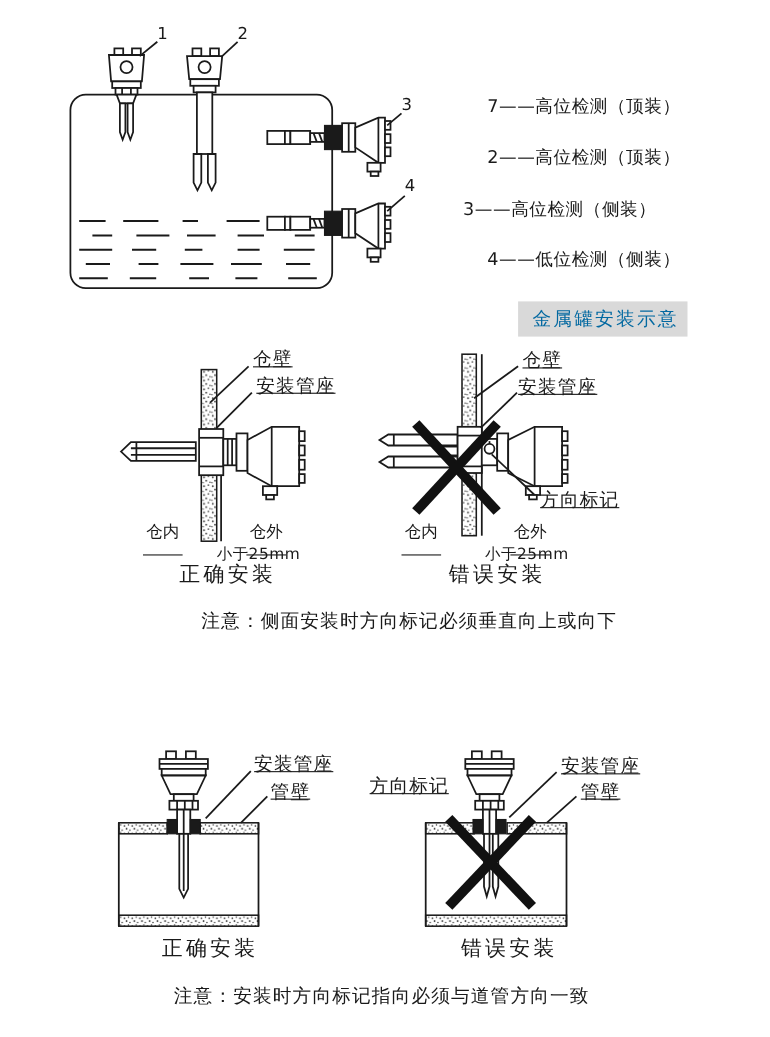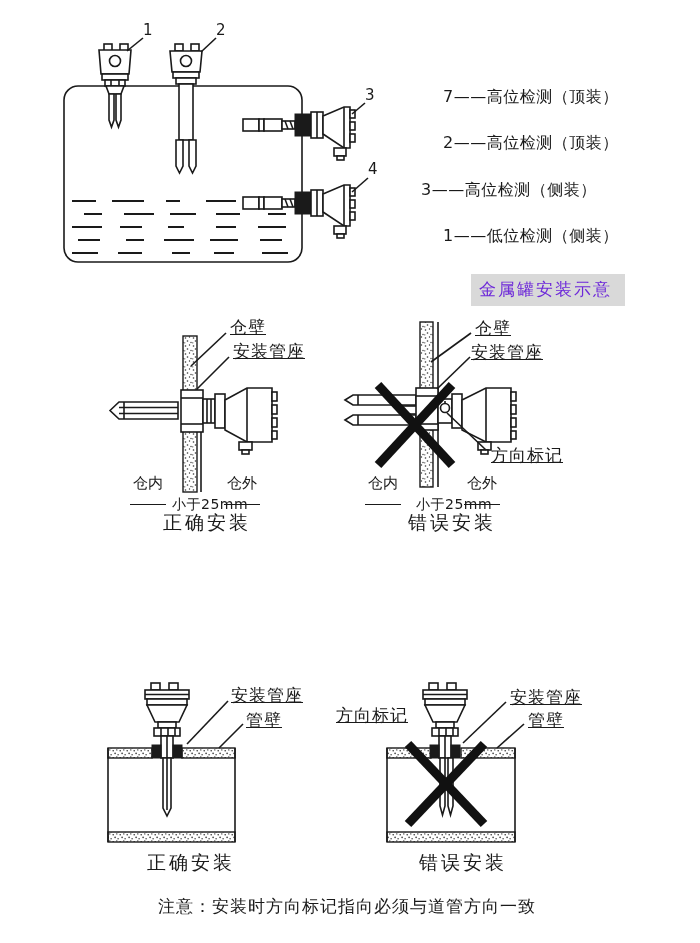--- a/index.html
+++ b/index.html
@@ -11,28 +11,28 @@
   #canvas{
     position:relative;width:700px;height:943px;background:var(--paper);
     font-family:"DejaVu Sans","Liberation Sans",sans-serif;
     color:var(--ink);overflow:hidden;
   }
   .abs{position:absolute;}
   .lbl{position:absolute;white-space:nowrap;color:var(--ink);line-height:1.15;}
   .callout{font-size:15px;}
   .legend-item{font-size:16px;letter-spacing:0.5px;}
   .hdr-badge{
-    position:absolute;background:var(--hdr);color:#6d28d9;
-    font-size:17px;letter-spacing:2px;text-align:left;
+    position:absolute;background:var(--hdr);color:#0369a1;
+    font-size:17px;letter-spacing:2px;text-align:right;
     padding:4px 8px 5px 8px;
   }
   .diagram-label{font-size:17px;letter-spacing:1px;text-decoration:underline;}
   .small-label{font-size:15px;}
   .underlined{border-bottom:1.5px solid var(--ink);padding:0 3px 12px 3px;}
-  .dim-label{font-size:14px;letter-spacing:0.5px;}
+  .dim-label{font-size:14px;letter-spacing:0.5px;margin-left:25px;}
   .caption{font-size:19px;letter-spacing:3px;}
   .note{font-size:17px;letter-spacing:1px;}
   svg{position:absolute;overflow:visible;}
   .ln{stroke:var(--ink);stroke-width:1.6;fill:none;}
   .shp{stroke:var(--ink);stroke-width:1.6;fill:#fff;}
   .blk{stroke:var(--ink);stroke-width:1;fill:var(--ink);}
   .xmark{stroke:#111;stroke-width:9;fill:none;}
 </style>
 </head>
 <body>
@@ -121,21 +121,21 @@
   </svg>
 
   <div class="lbl callout" style="left:143px;top:22px">1</div>
   <div class="lbl callout" style="left:216px;top:22px">2</div>
   <div class="lbl callout" style="left:365px;top:87px">3</div>
   <div class="lbl callout" style="left:368px;top:161px">4</div>
 
   <div class="lbl legend-item" style="left:443px;top:88px">7——高位检测（顶装）</div>
   <div class="lbl legend-item" style="left:443px;top:134px">2——高位检测（顶装）</div>
   <div class="lbl legend-item" style="left:421px;top:181px">3——高位检测（侧装）</div>
-  <div class="lbl legend-item" style="left:443px;top:227px">1——低位检测（侧装）</div>
+  <div class="lbl legend-item" style="left:443px;top:227px">4——低位检测（侧装）</div>
 
   <div class="hdr-badge" style="left:471px;top:274px;width:138px">金属罐安装示意</div>
 
   <svg class="abs" style="left:95px;top:312px" width="220" height="235" viewBox="95 312 220 235">
     <defs>
       <pattern id="stipA" patternUnits="userSpaceOnUse" width="8" height="8">
         <rect width="8" height="8" fill="#fff"></rect>
         <circle cx="1.5" cy="2" r="0.8" fill="#333"></circle>
         <circle cx="5.5" cy="1" r="0.7" fill="#333"></circle>
         <circle cx="3.5" cy="5" r="0.8" fill="#333"></circle>
@@ -243,20 +243,21 @@
   </svg>
 
   <div class="lbl diagram-label" style="left:475px;top:319px">仓壁</div>
   <div class="lbl diagram-label" style="left:471px;top:343px">安装管座</div>
   <div class="lbl diagram-label" style="left:491px;top:446px">方向标记</div>
   <div class="lbl small-label" style="left:365px;top:475px"><span class="underlined">仓内</span></div>
   <div class="lbl small-label" style="left:464px;top:475px"><span class="underlined">仓外</span></div>
   <div class="lbl dim-label" style="left:416px;top:496px">小于25mm</div>
   <div class="lbl caption" style="left:408px;top:512px">错误安装</div>
 
+  <div class="lbl note" style="left:183px;top:556px">注意：侧面安装时方向标记必须垂直向上或向下</div>
 
 
   <svg class="abs" style="left:95px;top:665px" width="215" height="215" viewBox="95 665 215 215">
     <defs>
       <pattern id="stipC" patternUnits="userSpaceOnUse" width="7" height="7">
         <rect width="7" height="7" fill="#fff"></rect>
         <circle cx="1.2" cy="1.8" r="0.8" fill="#333"></circle>
         <circle cx="4.8" cy="0.9" r="0.7" fill="#333"></circle>
         <circle cx="3.1" cy="4.4" r="0.8" fill="#333"></circle>
         <circle cx="6.1" cy="5.7" r="0.7" fill="#333"></circle>

